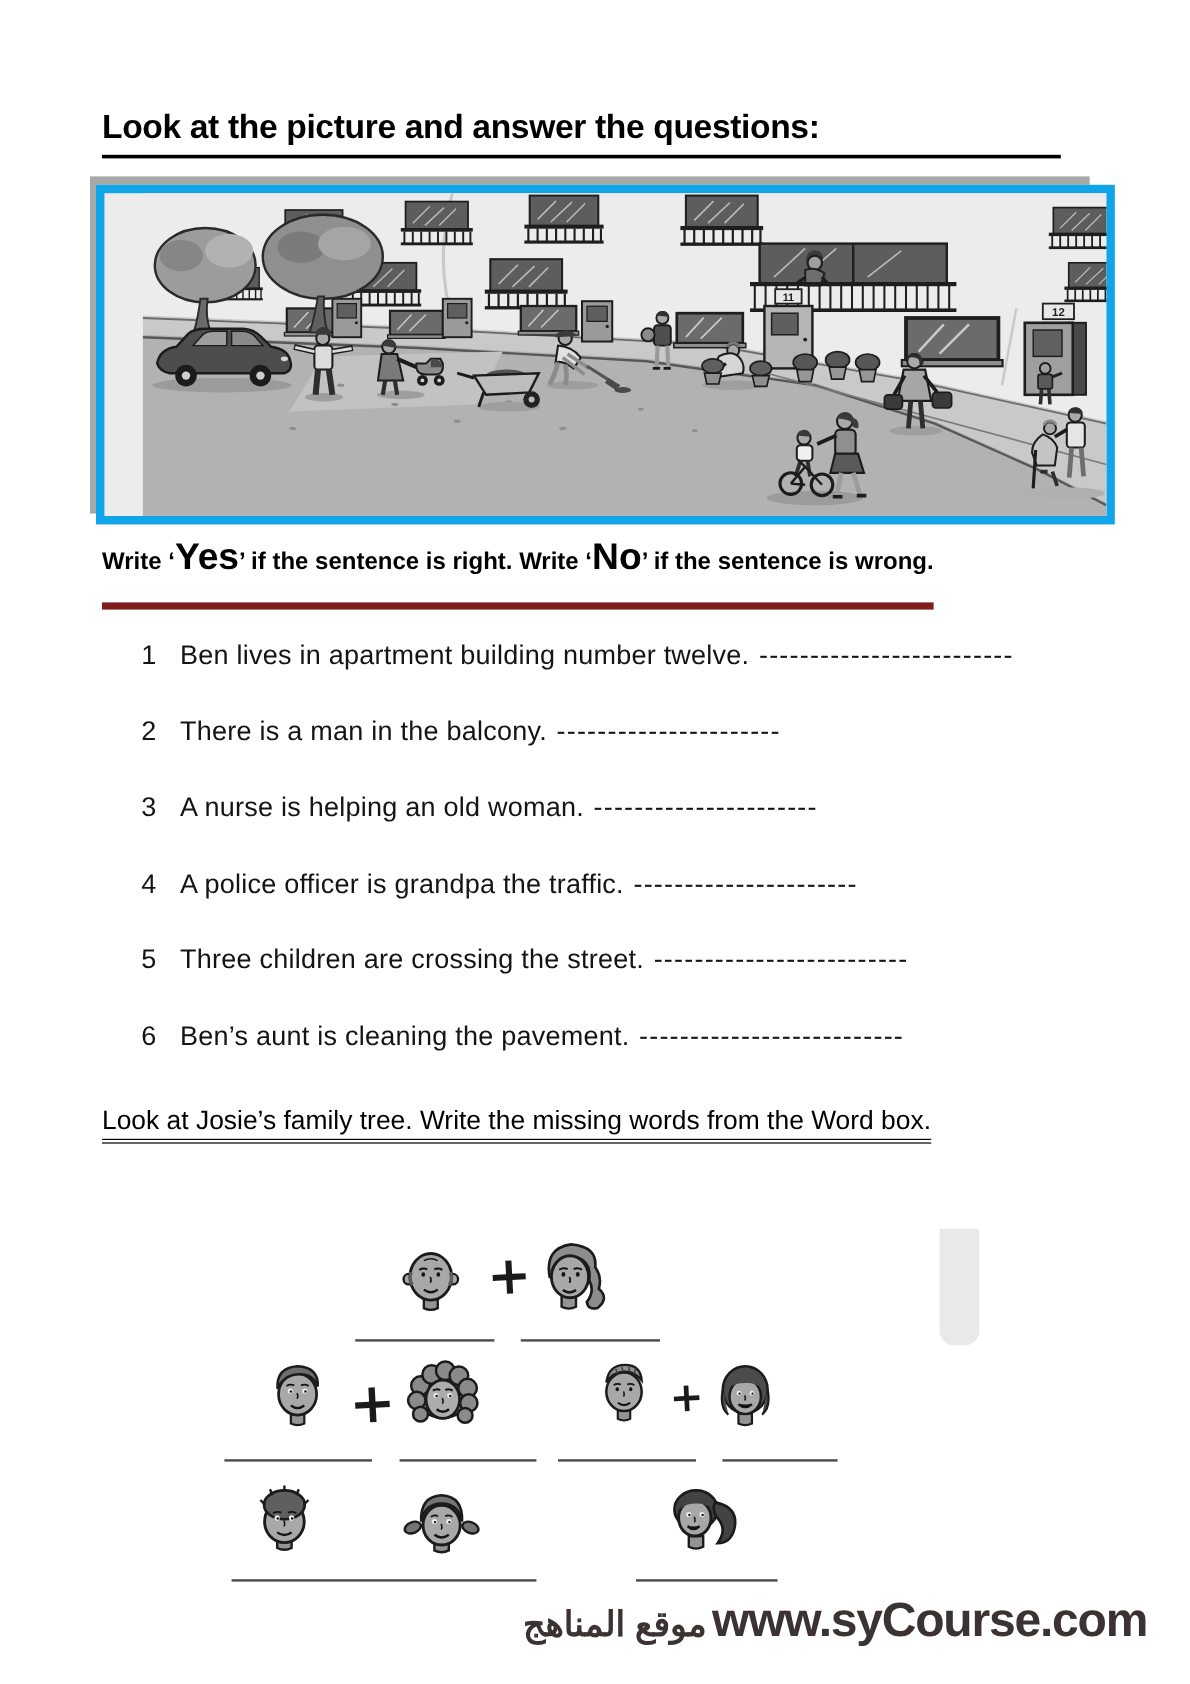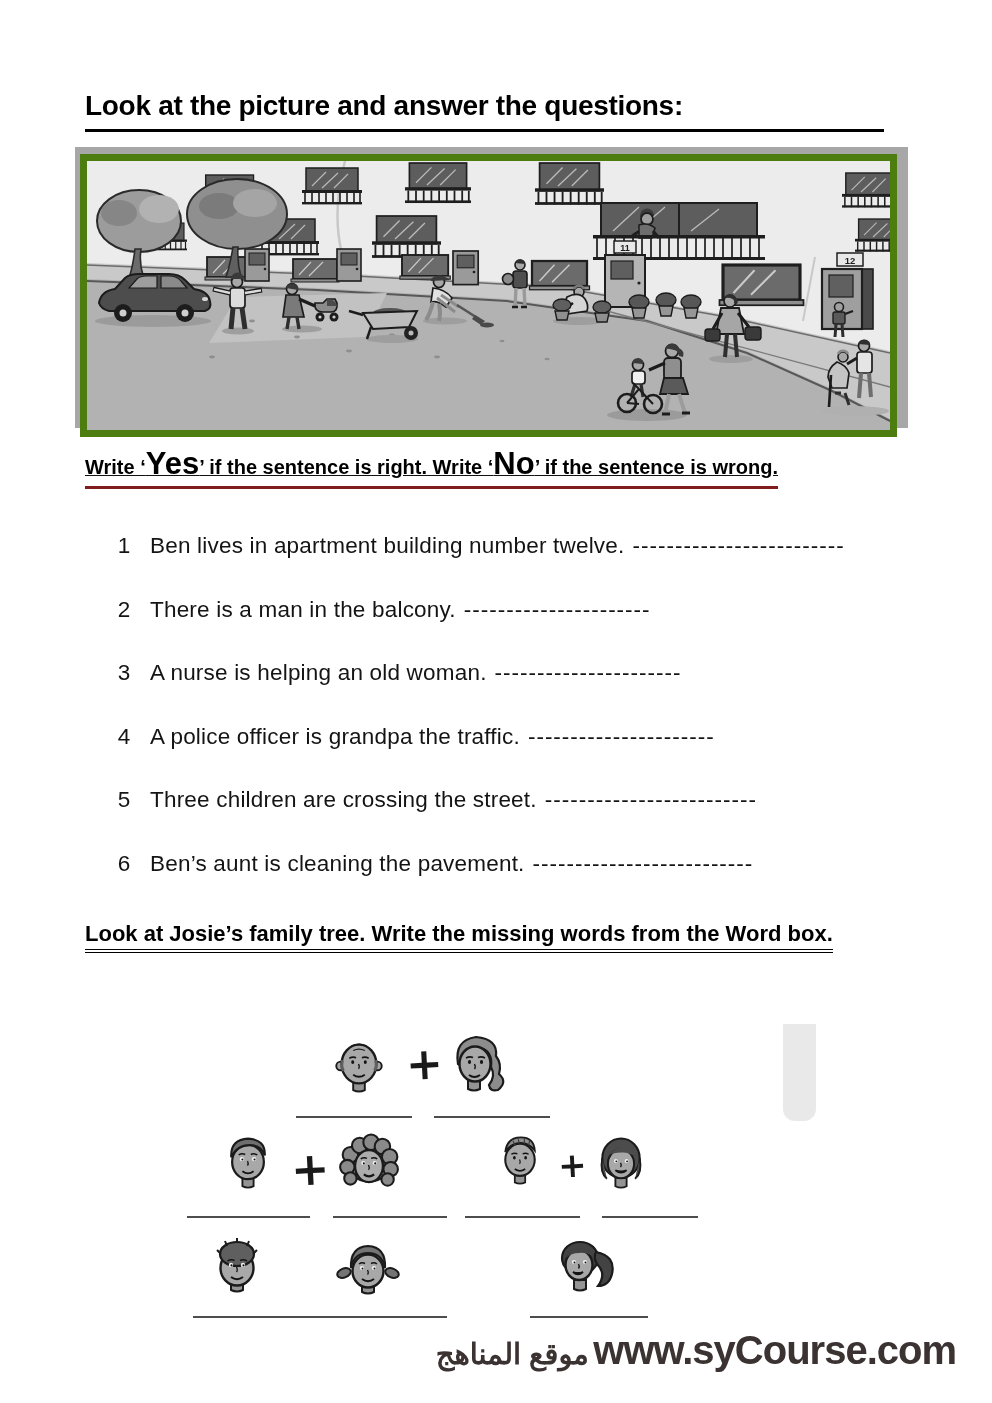--- a/index.html
+++ b/index.html
@@ -3,32 +3,32 @@
 <meta charset="utf-8">
 <style>
   html,body{margin:0;padding:0;background:#fff;}
   .page{position:relative;width:956px;height:1403px;background:#ffffff;overflow:hidden;
         font-family:"Liberation Sans",sans-serif;color:#111;}
   
   .title{position:absolute;left:85px;top:90px;font-size:28px;font-weight:bold;letter-spacing:-0.3px;color:#000;}
   .title-underline{position:absolute;left:85px;top:129px;width:799px;height:3px;background:#000;}
   
   .pic-shadow{position:absolute;left:75px;top:147px;width:833px;height:281px;background:#a7a7a7;}
-  .pic-frame{position:absolute;left:80px;top:154px;width:803px;height:269px;border:7px solid #4d7c0f;background:#ececec;}
+  .pic-frame{position:absolute;left:80px;top:154px;width:803px;height:269px;border:7px solid #0ea5e9;background:#ececec;padding-left:32px;}
   .pic-frame svg{display:block;}
   
-  .instruction{position:absolute;left:85px;top:446px;border-bottom:3px solid #7f1d1d;padding-bottom:4px;white-space:nowrap;text-decoration:underline;}
+  .instruction{position:absolute;left:85px;top:446px;border-bottom:6px solid #7f1d1d;padding-bottom:20px;white-space:nowrap;}
   .instruction .iw{font-size:20px;font-weight:bold;color:#000;}
   .instruction .big{font-size:31px;font-weight:bold;color:#000;}
   
   .q{position:absolute;left:113px;display:flex;align-items:baseline;font-size:22.5px;color:#141414;letter-spacing:0.2px;}
   .q-num{width:22px;text-align:center;margin-right:15px;flex:none;}
   .q-dash{margin-left:8px;letter-spacing:1px;white-space:nowrap;}
   
-  .heading2{position:absolute;left:85px;top:921px;font-size:22px;font-weight:bold;color:#000;
+  .heading2{position:absolute;left:85px;top:921px;font-size:22px;font-weight:normal;color:#000;
             border-bottom:4px double #000;padding-bottom:2px;white-space:nowrap;text-align:center;}
   .word-box{position:absolute;left:78px;top:976px;width:812px;height:37px;border:2px solid #000;
             box-sizing:border-box;display:flex;align-items:center;padding-left:10px;
             font-size:25px;color:#141414;letter-spacing:0.4px;background:#fff;white-space:nowrap;}
   .scroll-tab{position:absolute;left:783px;top:1024px;width:33px;height:97px;background:#e9e9e9;
               border-radius:0 0 12px 12px;}
   
   .face{position:absolute;}
   .face svg{display:block;width:100%;height:100%;}
   .plus{position:absolute;font-weight:bold;color:#1a1a1a;line-height:1;font-family:"DejaVu Sans",sans-serif;transform:rotate(-3deg);}

